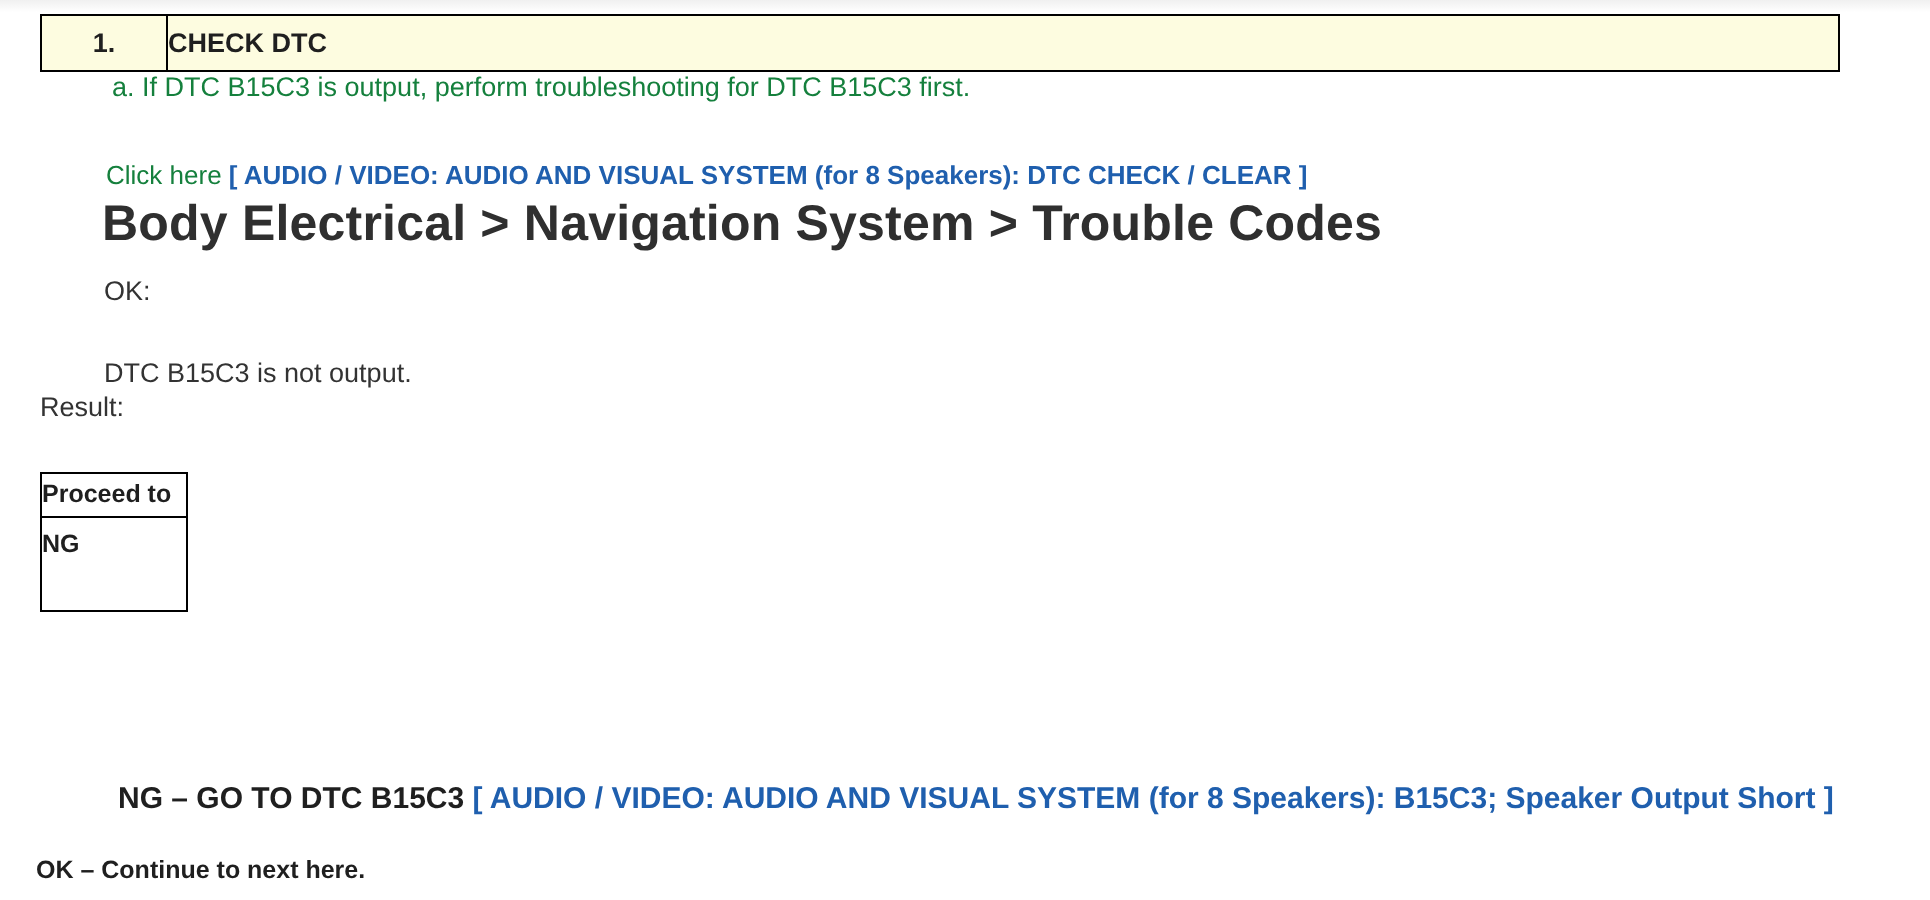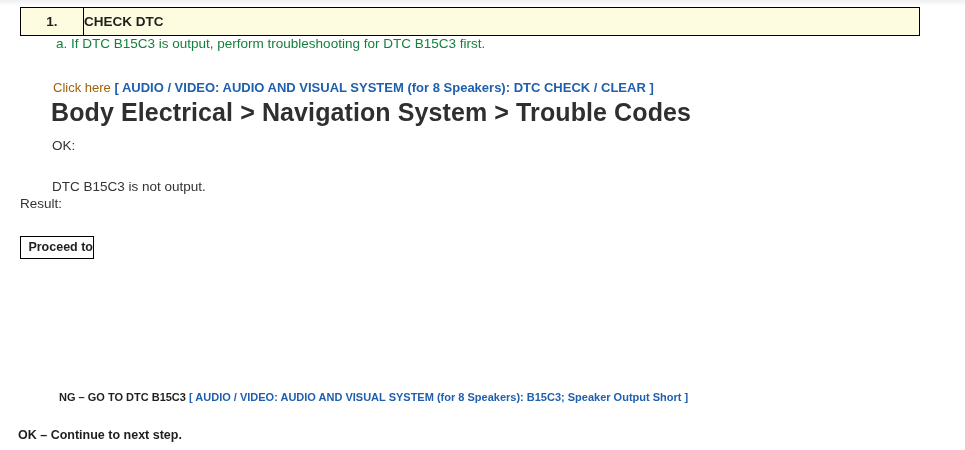--- a/index.html
+++ b/index.html
@@ -71,21 +71,21 @@
 
   
   .clickhere-line {
     position: absolute;
     left: 53px;
     top: 80px;
     font-size: 13px;
     white-space: nowrap;
   }
   .clickhere-label {
-    color: #a16207;
+    color: #15803d;
   }
   .doc-link {
     color: #1f5fae;
     font-weight: bold;
     cursor: pointer;
   }
 
   
   .breadcrumb {
     position: absolute;
@@ -129,21 +129,21 @@
     position: absolute;
     left: 20px;
     top: 236px;
     width: 74px;
     border-collapse: collapse;
     table-layout: fixed;
   }
   .result-table th,
   .result-table td {
     border: 1px solid #000000;
-    text-align: right;
+    text-align: left;
     font-size: 12.5px;
     font-weight: bold;
     color: #1f1f1f;
     padding: 0;
     background: #ffffff;
   }
   .result-table th {
     height: 21px;
     line-height: 21px;
     font-size: 12.5px;
@@ -153,21 +153,21 @@
     vertical-align: top;
     padding-top: 5px;
     line-height: 16px;
   }
 
   
   .outcome-ng {
     position: absolute;
     left: 18px;
     top: 391px;
-    font-size: 11px;
+    font-size: 15px;
     font-weight: bold;
     white-space: nowrap;
     padding-left: 41px;
   }
   .outcome-ok {
     position: absolute;
     left: 18px;
     top: 428px;
     font-size: 12.5px;
     font-weight: bold;
@@ -212,22 +212,25 @@
 
   <div class="result-label">Result:</div>
 
   <table class="result-table">
     <thead>
       <tr>
         <th>Proceed to</th>
       </tr>
     </thead>
     <tbody>
+      <tr>
+        <td>NG</td>
+      </tr>
     </tbody>
   </table>
 
   <div class="outcome-ng">
     <span class="outcome-prefix">NG – GO TO DTC B15C3 </span><span class="outcome-link">[ AUDIO / VIDEO: AUDIO AND VISUAL SYSTEM (for 8 Speakers): B15C3; Speaker Output Short ]</span>
   </div>
 
-  <div class="outcome-ok">OK – Continue to next step.</div>
+  <div class="outcome-ok">OK – Continue to next here.</div>
 
 </div>
 
 </body></html>

